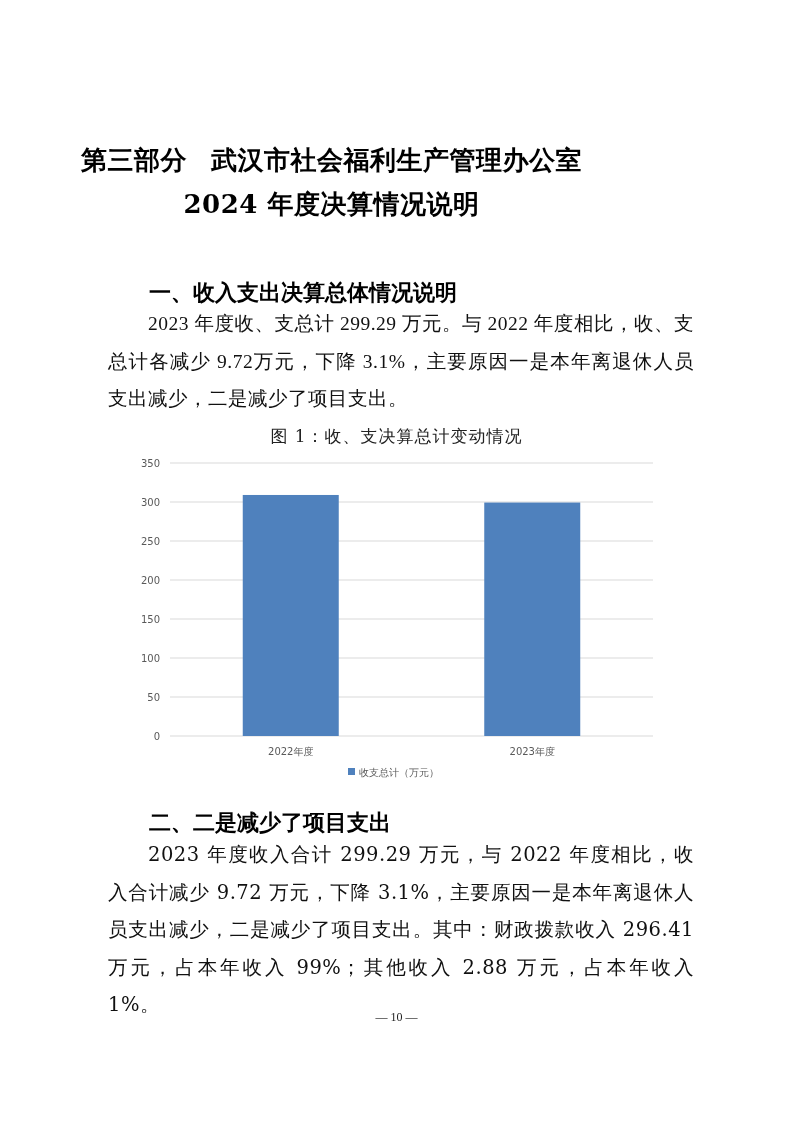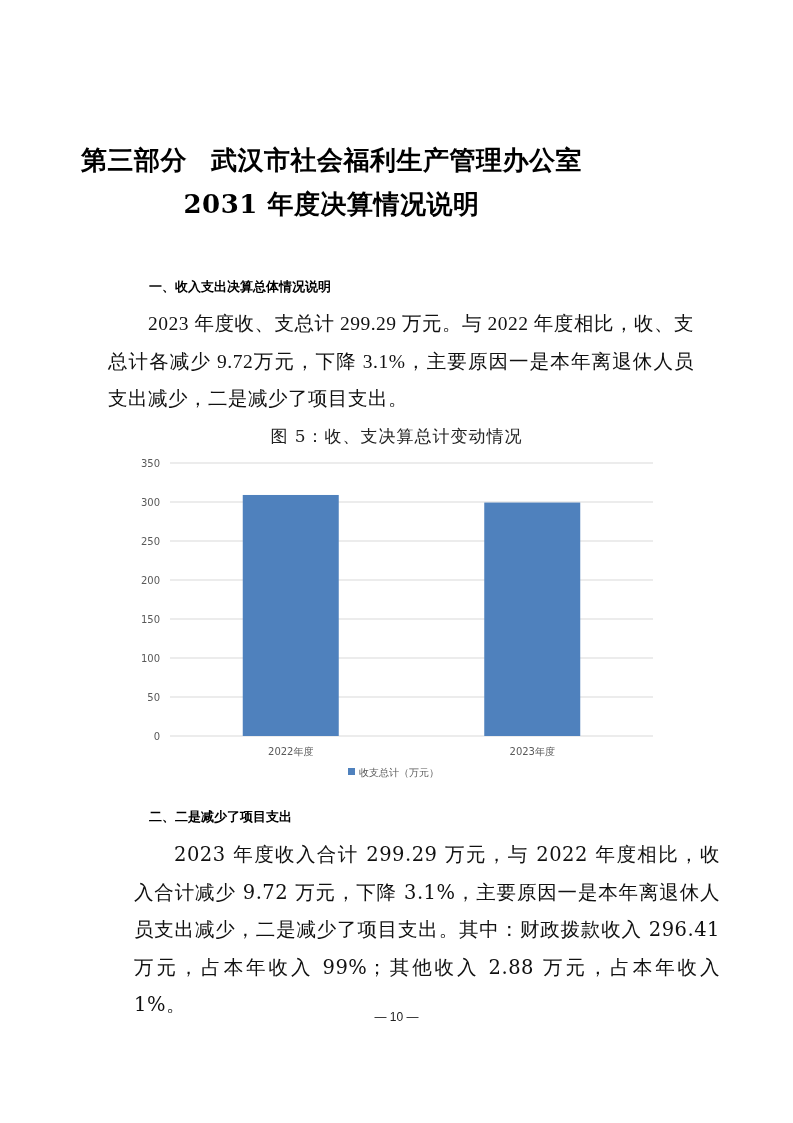--- a/index.html
+++ b/index.html
@@ -5,45 +5,45 @@
   html, body { margin: 0; padding: 0; background: #ffffff; }
   body { width: 793px; height: 1123px; position: relative; overflow: hidden;
          font-family: "DejaVu Serif", "Liberation Serif", serif; color: #111; }
   .title { position: absolute; left: 0; width: 663px; text-align: center;
            font-family: "DejaVu Serif", "Liberation Serif", serif; font-weight: bold;
            font-size: 26px; letter-spacing: 0.5px; color: #000; }
   .t1 { top: 143px; }
   .t1 .gap { display: inline-block; width: 24px; }
   .t2 { top: 187px; }
   .h { position: absolute; left: 149px; font-family: "DejaVu Sans", "Liberation Sans", sans-serif;
-       font-weight: bold; font-size: 13px; color: #000; }
+       font-weight: bold; font-size: 22px; color: #000; }
   .para { position: absolute; left: 108px; width: 586px; font-size: 19.5px;
           line-height: 37.5px; color: #111; text-align: justify; letter-spacing: 0.5px; }
   .para .indent { display: inline-block; width: 40px; }
   .cap { position: absolute; top: 425px; left: 0; width: 793px; text-align: center; font-size: 17px;
          letter-spacing: 1px; color: #222; }
   .chart { position: absolute; left: 120px; top: 450px; width: 560px; height: 340px; }
   .chart svg text { font-family: "DejaVu Sans", "Liberation Sans", sans-serif; }
   .pagenum { position: absolute; top: 1010px; left: 0; width: 793px; text-align: center;
-             font-family: Liberation Sans, sans-serif; font-size: 12px; color: #222; }
+             font-family: Liberation Serif, serif; font-size: 12px; color: #222; }
 </style>
 </head>
 <body>
 
 <div class="title t1">
   <span>第三部分</span><span class="gap"></span><span>武汉市社会福利生产管理办公室</span>
 </div>
-<div class="title t2">2031 年度决算情况说明</div>
+<div class="title t2">2024 年度决算情况说明</div>
 
 <div class="h" style="top:278px;">一、收入支出决算总体情况说明</div>
 <div class="para" style="top:305px;font-family:Liberation Serif, serif;">
   <span class="indent"></span><span>2023 年度收、支总计 299.29 万元。与 2022 年度相比，收、支总计各减少 9.72万元，下降 3.1%，主要原因一是本年离退休人员支出减少，二是减少了项目支出。</span>
 </div>
 
-<div class="cap">图 5：收、支决算总计变动情况</div>
+<div class="cap">图 1：收、支决算总计变动情况</div>
 
 <div class="chart">
   <svg id="chart-svg" width="560" height="340" viewBox="0 0 560 340">
       <line x1="50" x2="533" y1="286" y2="286" stroke="#d9d9d9" stroke-width="1"></line>
       <text x="40" y="290" text-anchor="end" font-size="10" fill="#595959">0</text>
       <line x1="50" x2="533" y1="247" y2="247" stroke="#d9d9d9" stroke-width="1"></line>
       <text x="40" y="251" text-anchor="end" font-size="10" fill="#595959">50</text>
       <line x1="50" x2="533" y1="208" y2="208" stroke="#d9d9d9" stroke-width="1"></line>
       <text x="40" y="212" text-anchor="end" font-size="10" fill="#595959">100</text>
       <line x1="50" x2="533" y1="169" y2="169" stroke="#d9d9d9" stroke-width="1"></line>
@@ -59,17 +59,17 @@
       <rect x="122.75" y="44.972200000000015" width="96" height="241.02779999999998" fill="#4f81bd"></rect>
       <text x="170.75" y="305" text-anchor="middle" font-size="10" fill="#595959">2022年度</text>
       <rect x="364.25" y="52.55379999999997" width="96" height="233.44620000000003" fill="#4f81bd"></rect>
       <text x="412.25" y="305" text-anchor="middle" font-size="10" fill="#595959">2023年度</text>
       <rect x="228" y="318" width="7" height="7" fill="#4f81bd"></rect>
       <text x="239" y="326" font-size="10" fill="#595959">收支总计（万元）</text>
     </svg>
 </div>
 
 <div class="h" style="top:808px;">二、二是减少了项目支出</div>
-<div class="para" style="top:836px;margin-left:26px;">
+<div class="para" style="top:836px;">
   <span class="indent"></span><span>2023 年度收入合计 299.29 万元，与 2022 年度相比，收入合计减少 9.72 万元，下降 3.1%，主要原因一是本年离退休人员支出减少，二是减少了项目支出。其中：财政拨款收入 296.41 万元，占本年收入 99%；其他收入 2.88 万元，占本年收入 1%。</span>
 </div>
 
 <div class="pagenum">— 10 —</div>
 
 </body></html>

